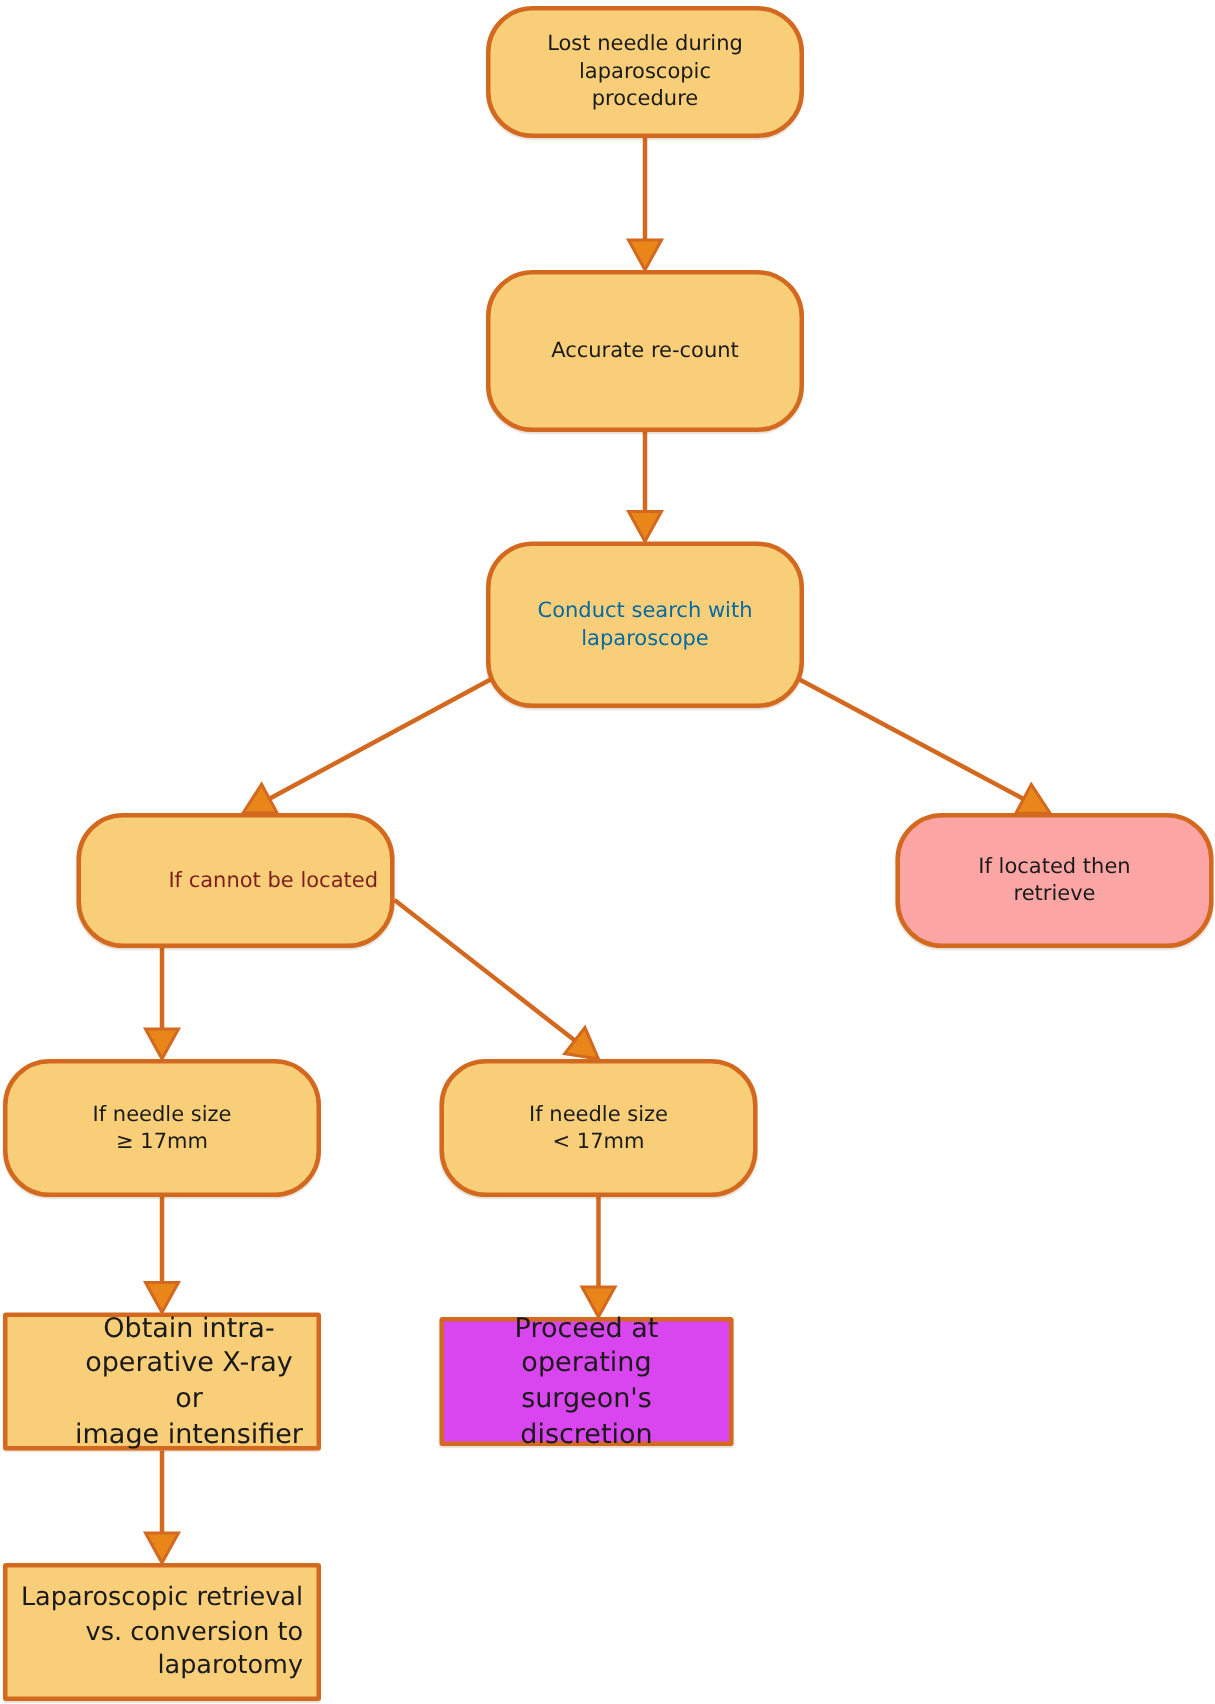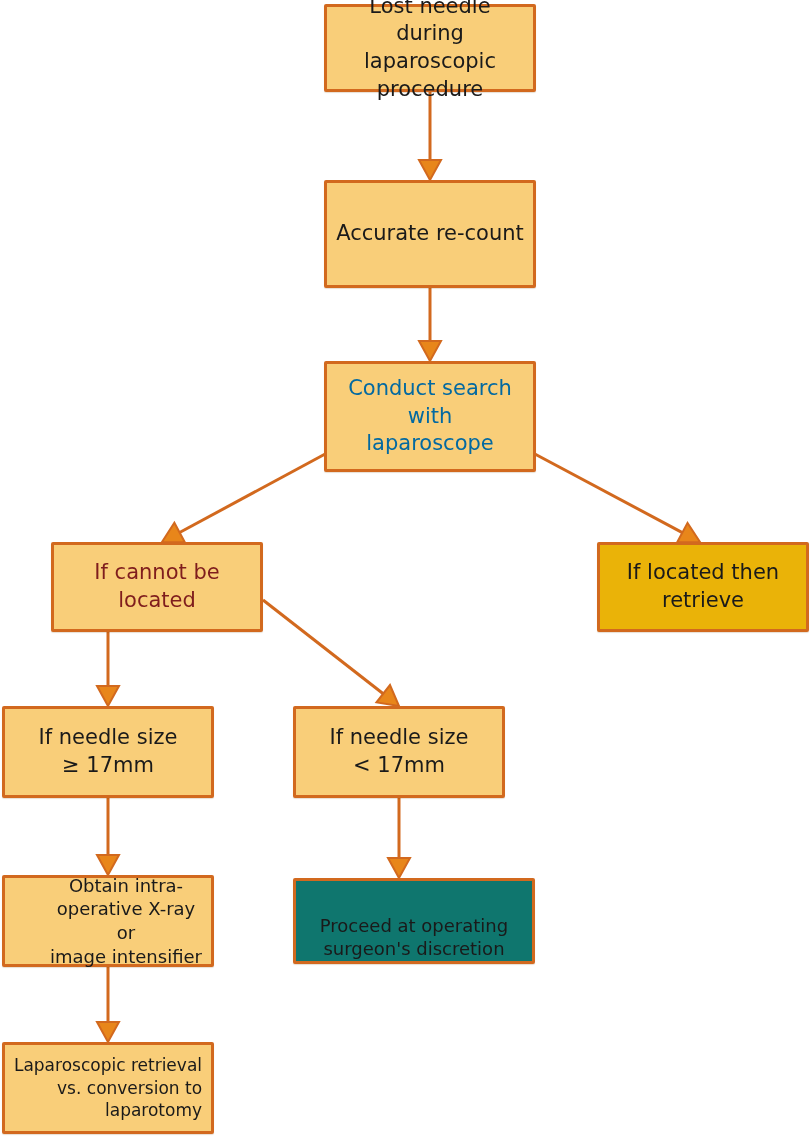--- a/index.html
+++ b/index.html
@@ -36,21 +36,21 @@
     color: #1a1a1a;
     line-height: 1.32;
     z-index: 2;
     box-shadow: 0 1px 1px rgba(120,70,10,0.18);
   }
   .node .label {
     display: block;
     padding: 0 8px;
     white-space: pre-line;
   }
-  .fs-19 { font-size: 21px; }
+  .fs-19 { font-size: 14px; border-radius: 31px; }
   .fs-18 { font-size: 18px; }
   .fs-17 { font-size: 17px; }
 </style>
 </head>
 <body>
 
 <div id="flowchart-root">
   <svg id="edge-layer" viewBox="0 0 810 1136" width="810" height="1136" xmlns="http://www.w3.org/2000/svg">
       <g>
         <line x1="430" y1="92" x2="430" y2="160" stroke="#d2691e" stroke-width="3"></line>
@@ -97,38 +97,38 @@
     <div class="node fs-19" style="left: 324px; top: 180px; width: 212px; height: 108px; background: rgb(249, 206, 121); border-color: rgb(210, 105, 30); color: rgb(26, 26, 26);">
       <span class="label">Accurate re-count</span>
     </div>
     <div class="node fs-19" style="left: 324px; top: 361px; width: 212px; height: 111px; background: rgb(249, 206, 121); border-color: rgb(210, 105, 30); color: #0369a1; justify-content: center;">
       <span class="label">Conduct search with
 laparoscope</span>
     </div>
     <div class="node fs-19" style="left: 51px; top: 542px; width: 212px; height: 90px; background: rgb(249, 206, 121); border-color: rgb(210, 105, 30); color: #7f1d1d; justify-content: flex-end;">
       <span class="label">If cannot be located</span>
     </div>
-    <div class="node fs-19" style="left: 597px; top: 542px; width: 212px; height: 90px; background: #eab308; border-color: rgb(210, 105, 30); color: rgb(26, 26, 26);">
+    <div class="node fs-19" style="left: 597px; top: 542px; width: 212px; height: 90px; background: #fca5a5; border-color: rgb(210, 105, 30); color: rgb(26, 26, 26);">
       <span class="label">If located then
 retrieve</span>
     </div>
     <div class="node fs-19" style="left: 2px; top: 706px; width: 212px; height: 92px; background: rgb(249, 206, 121); border-color: rgb(210, 105, 30); color: rgb(26, 26, 26);">
       <span class="label">If needle size
 ≥ 17mm</span>
     </div>
     <div class="node fs-19" style="left: 293px; top: 706px; width: 212px; height: 92px; background: rgb(249, 206, 121); border-color: rgb(210, 105, 30); color: rgb(26, 26, 26);">
       <span class="label">If needle size
 &lt; 17mm</span>
     </div>
     <div class="node fs-18" style="left: 2px; top: 875px; width: 212px; height: 92px; background: rgb(249, 206, 121); border-color: rgb(210, 105, 30); color: rgb(26, 26, 26); padding-left: 36px;">
       <span class="label">Obtain intra-
 operative X-ray or
 image intensifier</span>
     </div>
-    <div class="node fs-18" style="left: 293px; top: 878px; width: 242px; height: 86px; background: #0f766e; border-color: rgb(210, 105, 30); color: rgb(26, 26, 26); align-items: flex-end;">
+    <div class="node fs-18" style="left: 293px; top: 878px; width: 196px; height: 86px; background: #d946ef; border-color: rgb(210, 105, 30); color: rgb(26, 26, 26);">
       <span class="label">Proceed at operating
 surgeon's discretion</span>
     </div>
     <div class="node fs-17" style="left: 2px; top: 1042px; width: 212px; height: 92px; background: rgb(249, 206, 121); border-color: rgb(210, 105, 30); color: rgb(26, 26, 26); text-align: right;">
       <span class="label">Laparoscopic retrieval
 vs. conversion to
 laparotomy</span>
     </div>
   </div>
 

